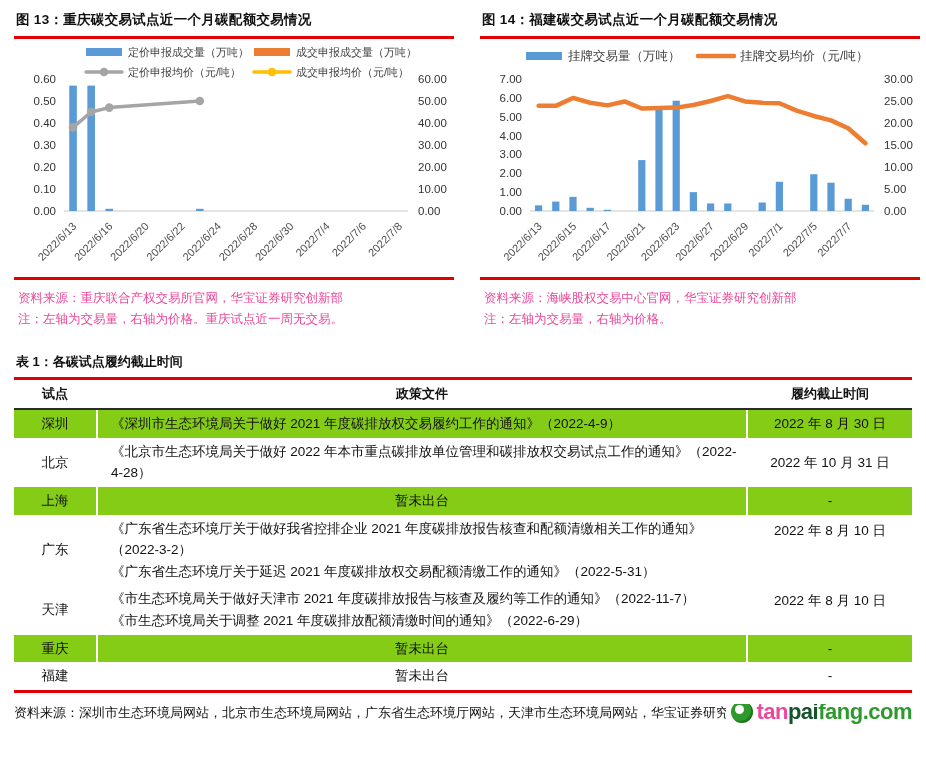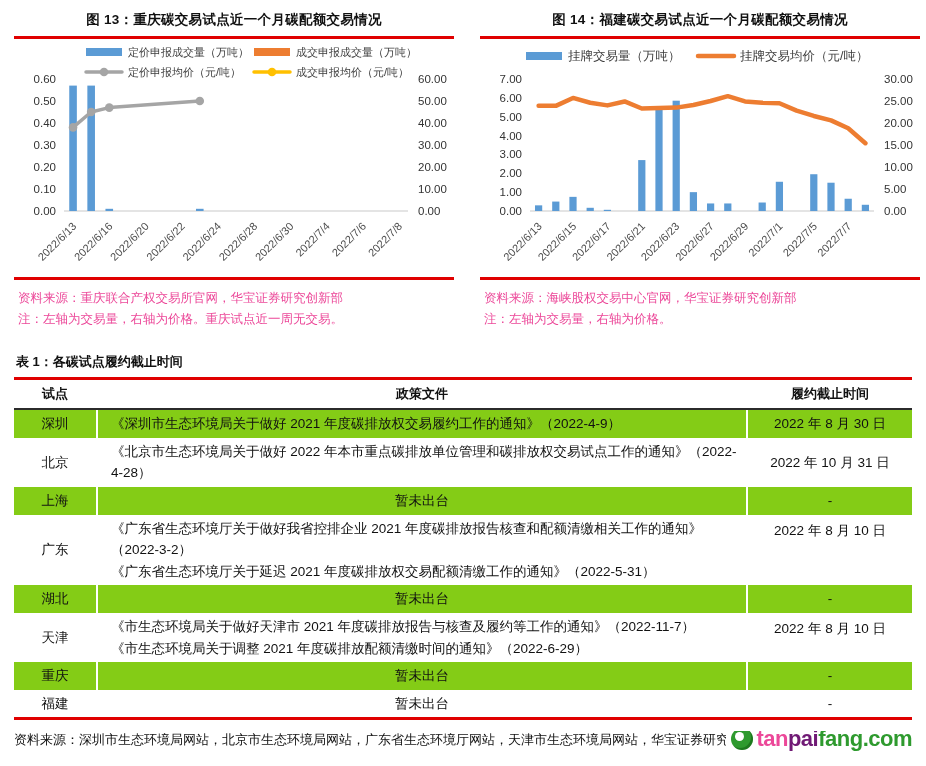--- a/index.html
+++ b/index.html
@@ -2,21 +2,21 @@
 <html><head>
 <meta charset="utf-8">
 <style>
   html,body{margin:0;padding:0;background:#ffffff;}
   body{width:926px;height:766px;overflow:hidden;
        font-family:"Liberation Sans","DejaVu Sans",sans-serif;color:#111;}
   .page{padding:8px 6px 0 14px;}
   .figs{display:flex;gap:26px;}
   .fig{width:440px;}
   .fig-title{font-size:13.5px;font-weight:bold;letter-spacing:.3px;
-             padding:3px 2px 7px 2px;border-bottom:3px solid #e00000;text-align:center;}
+             padding:3px 2px 7px 2px;border-bottom:3px solid #e00000;}
   svg.chart{display:block;margin-top:2px;}
   svg text{font-family:"Liberation Sans","DejaVu Sans",sans-serif;}
   .fig-notes{border-top:3px solid #e00000;padding:8px 2px 0 4px;
              font-size:12.5px;line-height:1.65;color:#ec4899;}
   .tbl-sec{margin-top:24px;padding-right:8px;}
   .tbl-title{font-size:13px;font-weight:bold;margin-bottom:6px;padding-left:2px;}
   .tbl-wrap{border-top:3px solid #e00000;border-bottom:3px solid #e00000;}
   table{width:100%;border-collapse:collapse;font-size:13.5px;table-layout:fixed;}
   thead th{font-weight:bold;padding:5px 4px;border-bottom:2px solid #2b2b2b;font-size:13px;}
   th.h-pilot{width:74px;} th.h-deadline{width:156px;}
@@ -190,27 +190,20 @@
               <td class="c-deadline">-</td>
             </tr>
             <tr>
               <td class="c-pilot">广东</td>
               <td class="c-policy left">
                 <div>《广东省生态环境厅关于做好我省控排企业 2021 年度碳排放报告核查和配额清缴相关工作的通知》（2022-3-2）</div>
                 <div>《广东省生态环境厅关于延迟 2021 年度碳排放权交易配额清缴工作的通知》（2022-5-31）</div>
               </td>
               <td class="c-deadline vtop">2022 年 8 月 10 日</td>
             </tr>
-            <tr class="shaded">
-              <td class="c-pilot">湖北</td>
-              <td class="c-policy center">
-                <div>暂未出台</div>
-              </td>
-              <td class="c-deadline">-</td>
-            </tr>
             <tr>
               <td class="c-pilot">天津</td>
               <td class="c-policy left">
                 <div>《市生态环境局关于做好天津市 2021 年度碳排放报告与核查及履约等工作的通知》（2022-11-7）</div>
                 <div>《市生态环境局关于调整 2021 年度碳排放配额清缴时间的通知》（2022-6-29）</div>
               </td>
               <td class="c-deadline vtop">2022 年 8 月 10 日</td>
             </tr>
             <tr class="shaded">
               <td class="c-pilot">重庆</td>
@@ -226,18 +219,18 @@
               </td>
               <td class="c-deadline">-</td>
             </tr>
           </tbody>
       </table>
     </div>
     <div class="page-source">
       <span>资料来源：深圳市生态环境局网站，北京市生态环境局网站，广东省生态环境厅网站，天津市生态环境局网站，华宝证券研究创新部</span>
       <span class="watermark">
         <span class="wm-logo"></span>
-        <span class="wm-text" id="wm-text"><span style="color: #ec4899;">tan</span><span style="color: #701a75;">pai</span><span style="color: rgb(46, 154, 46);">fang.com</span></span>
+        <span class="wm-text" id="wm-text"><span style="color: #ec4899;">tan</span><span style="color: #14532d;">pai</span><span style="color: rgb(46, 154, 46);">fang.com</span></span>
       </span>
     </div>
   </div>
 
 </div>
 
 </body></html>

